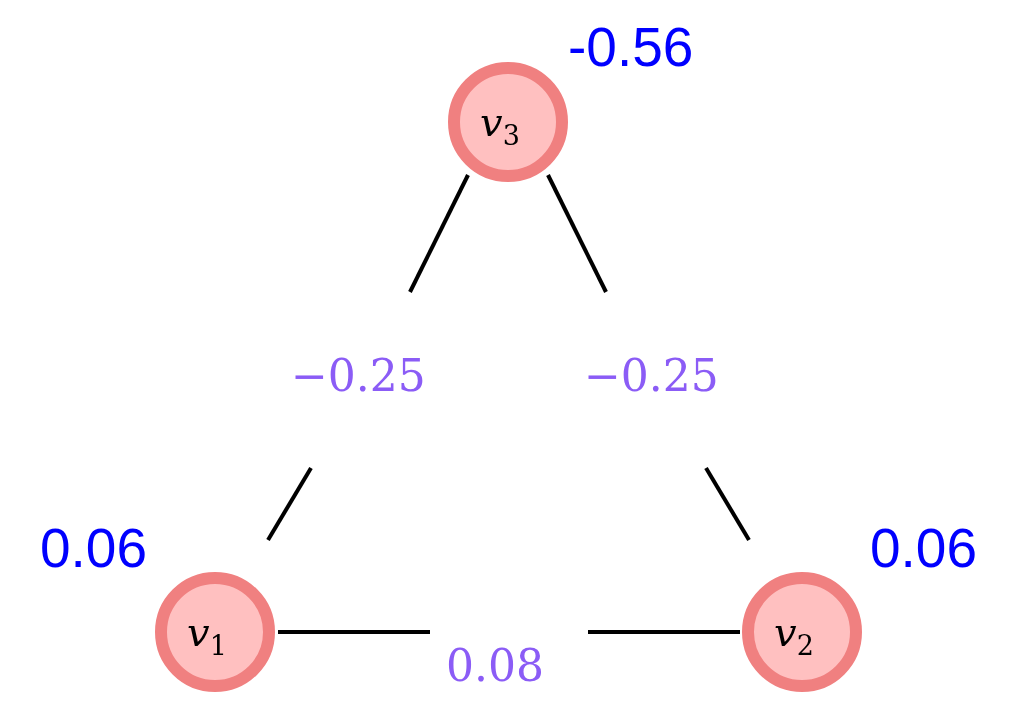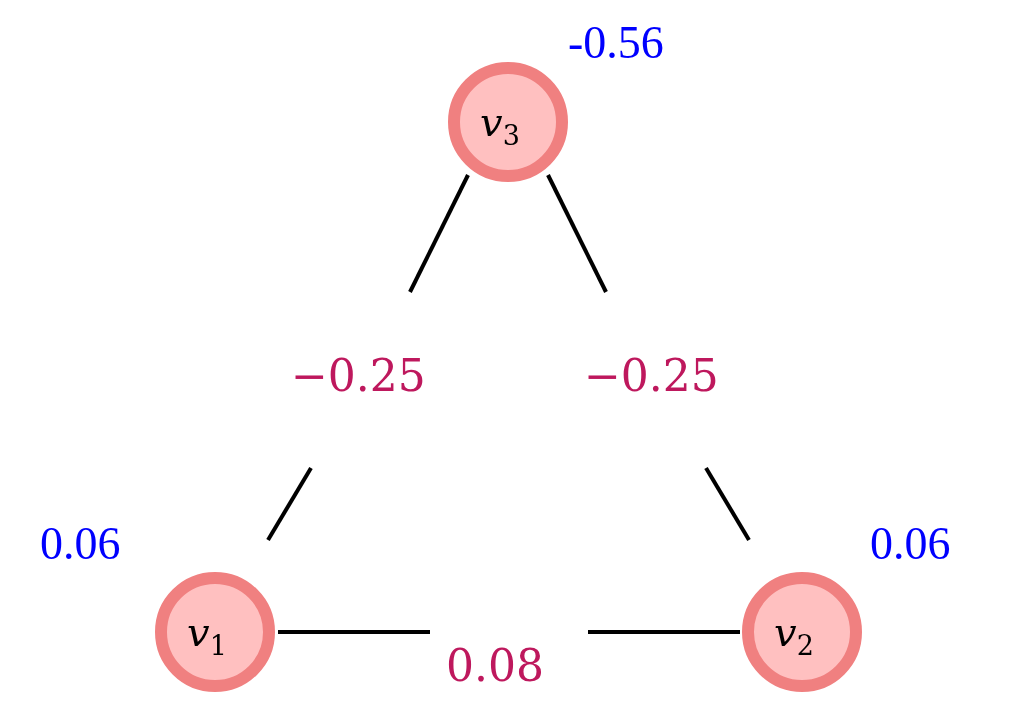--- a/index.html
+++ b/index.html
@@ -30,33 +30,33 @@
     font-style: italic;
     font-size: 40px;
     fill: #000000;
   }
   .node-sub {
     font-size: 27px;
     font-style: normal;
   }
   .value-label {
     position: absolute;
-    font-family: Liberation Serif, serif;
+    font-family: Liberation Sans, sans-serif;
     font-style: normal;
-    font-size: 46px;
+    font-size: 55px;
     color: #0000ff;
     white-space: nowrap;
     line-height: 1;
   }
   .edge-label {
     position: absolute;
     font-family: "DejaVu Serif", serif;
     font-style: normal;
     font-size: 44px;
-    color: #be185d;
+    color: #8b5cf6;
     white-space: nowrap;
     line-height: 1;
   }
 </style>
 </head>
 <body>
 
 <div id="canvas">
 
   <svg id="graph-svg" viewBox="0 0 1016 717" xmlns="http://www.w3.org/2000/svg">

